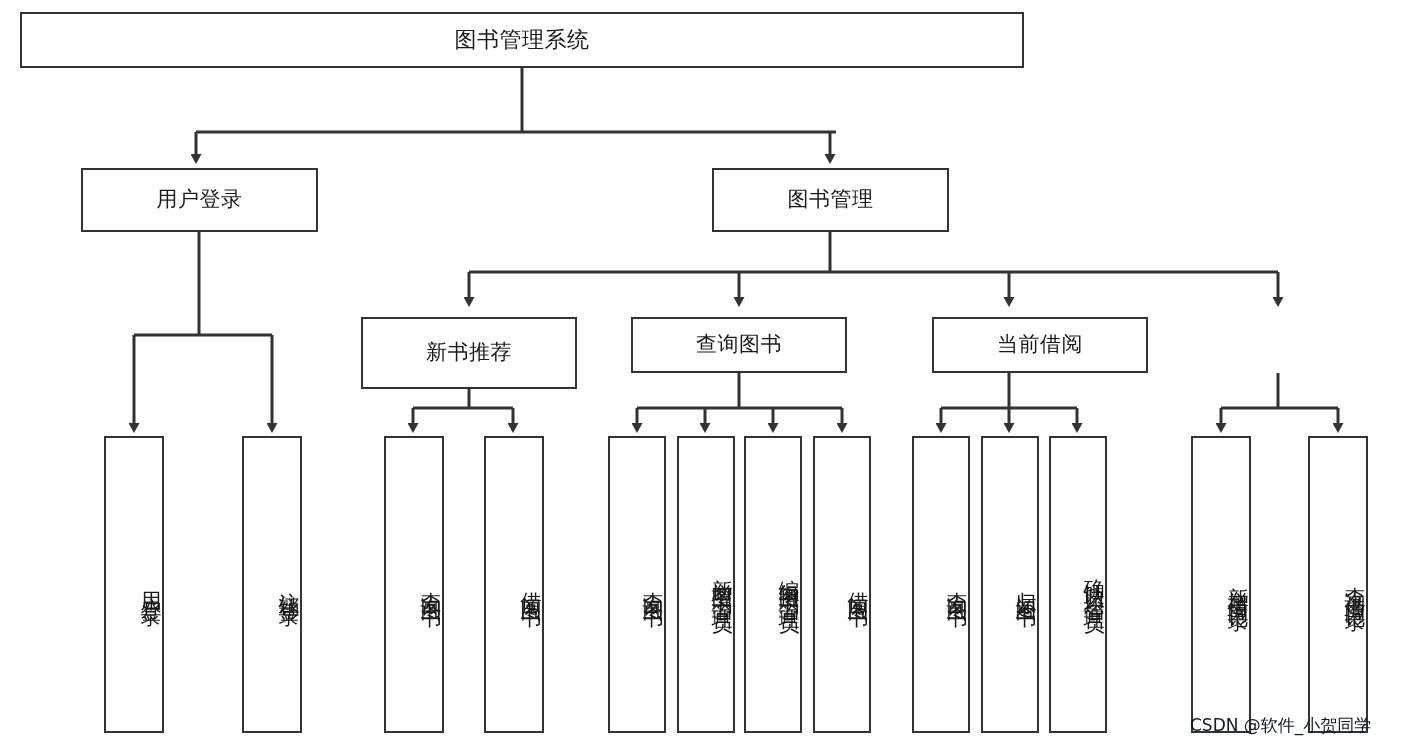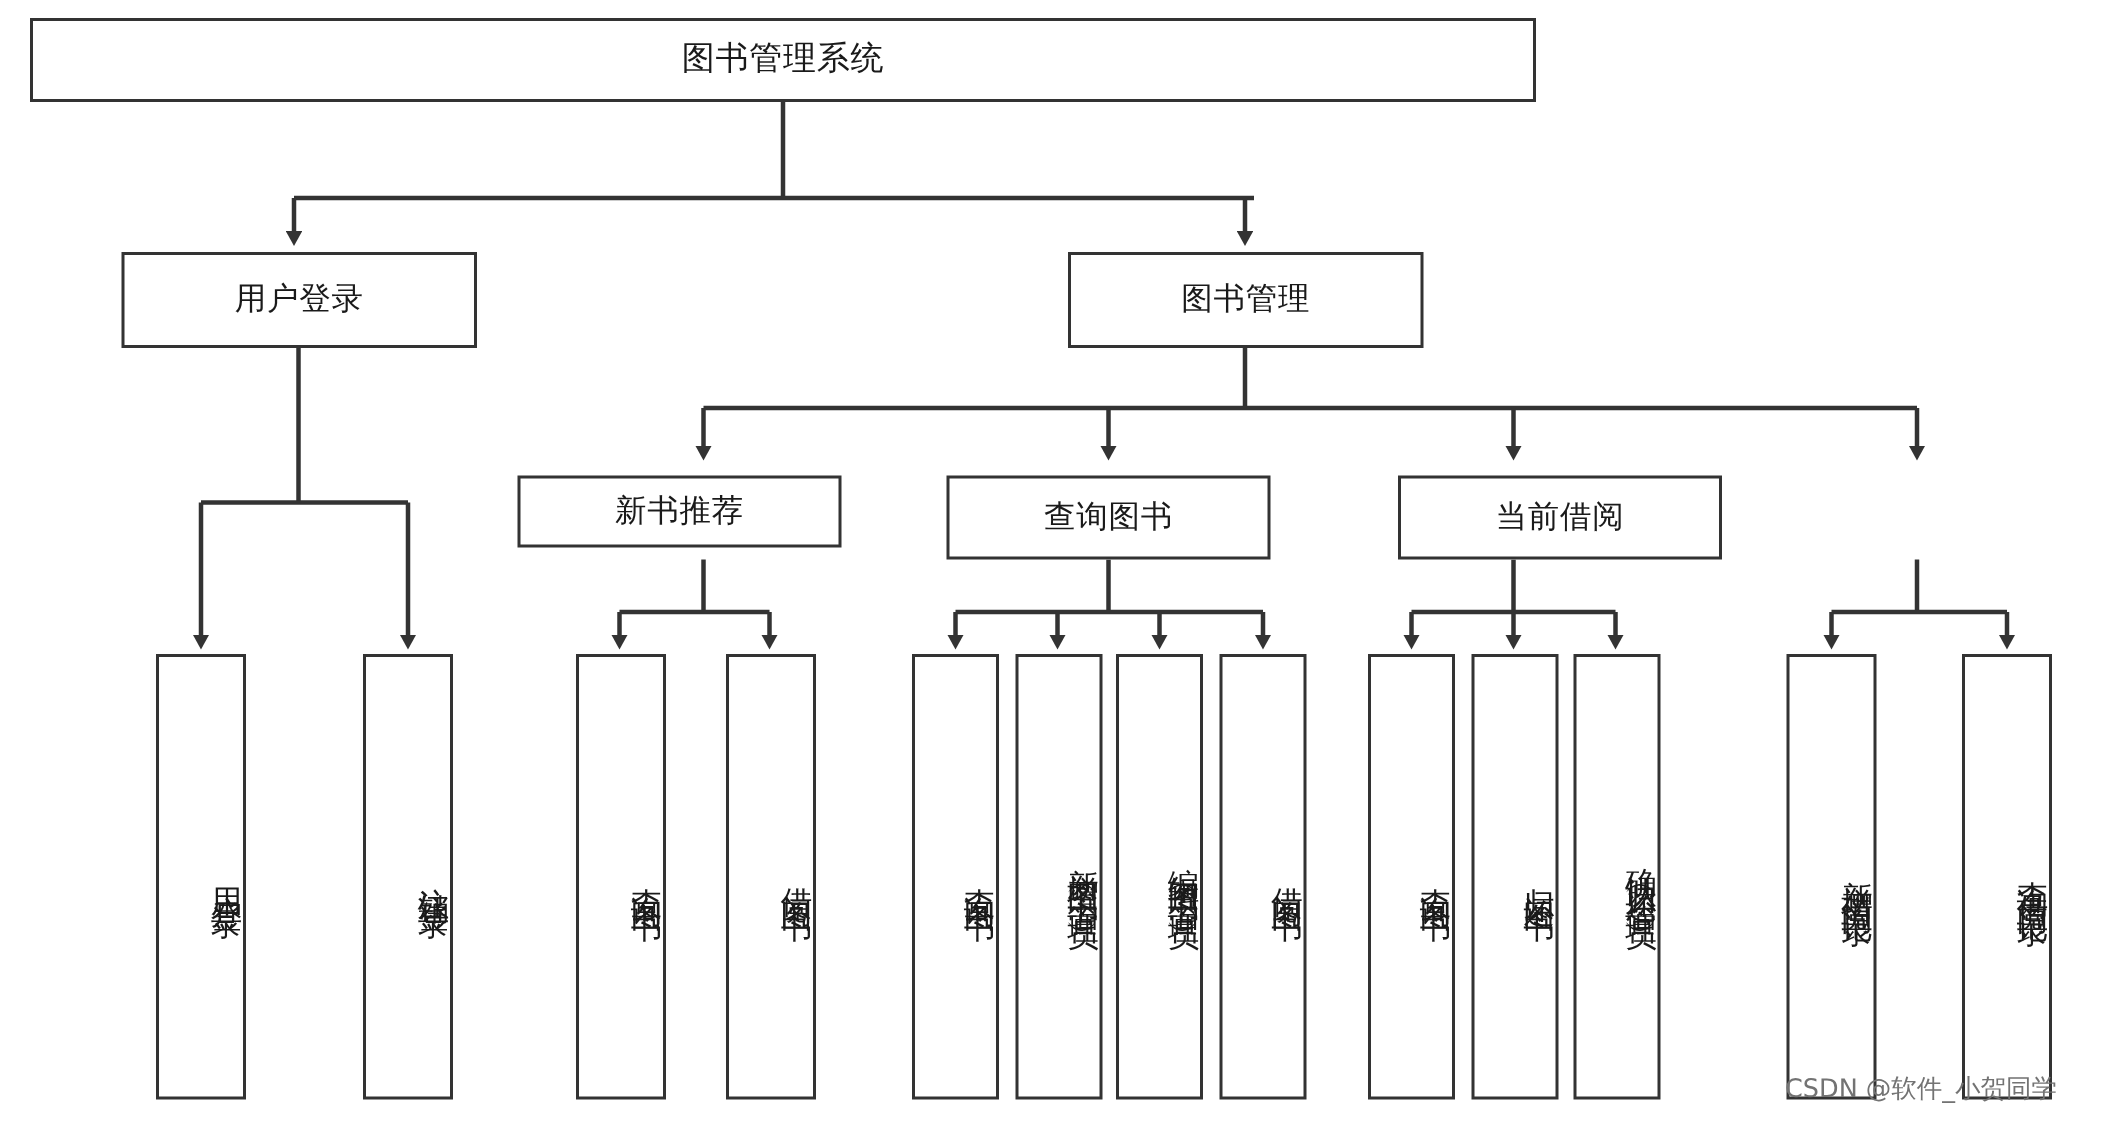--- a/index.html
+++ b/index.html
@@ -57,21 +57,21 @@
   }
   .node-v-inner {
     writing-mode: vertical-rl;
     text-orientation: upright;
     letter-spacing: 5px;
     white-space: nowrap;
   }
   .watermark {
     position: absolute;
     font-size: 17px;
-    color: #737373;
+    color: #0f172a;
     white-space: nowrap;
     z-index: 5;
     font-family: "DejaVu Sans", "Liberation Sans", sans-serif;
   }
 </style>
 </head>
 <body>
 
 <div id="canvas">
 
@@ -125,21 +125,21 @@
       <path d="M1338,408 L1338,424" marker-end="url(#arrow)"></path>
     </g>
   </svg>
 
   <div class="node node-h node-root" style="left:20px; top:12px; width:1004px; height:56px;">图书管理系统</div>
 
   <div class="node node-h" style="left:81px; top:168px; width:237px; height:64px;">用户登录</div>
 
   <div class="node node-h" style="left:712px; top:168px; width:237px; height:64px;">图书管理</div>
 
-  <div class="node node-h" style="left:345px; top:317px; width:216px; height:48px;">新书推荐</div>
+  <div class="node node-h" style="left:361px; top:317px; width:216px; height:72px;">新书推荐</div>
 
   <div class="node node-h" style="left:631px; top:317px; width:216px; height:56px;">查询图书</div>
 
   <div class="node node-h" style="left:932px; top:317px; width:216px; height:56px;">当前借阅</div>
 
 
   <div class="node node-v" style="left:104px; top:436px; width:60px; height:297px;">
     <span class="node-v-inner">用户登录</span>
   </div>
 

